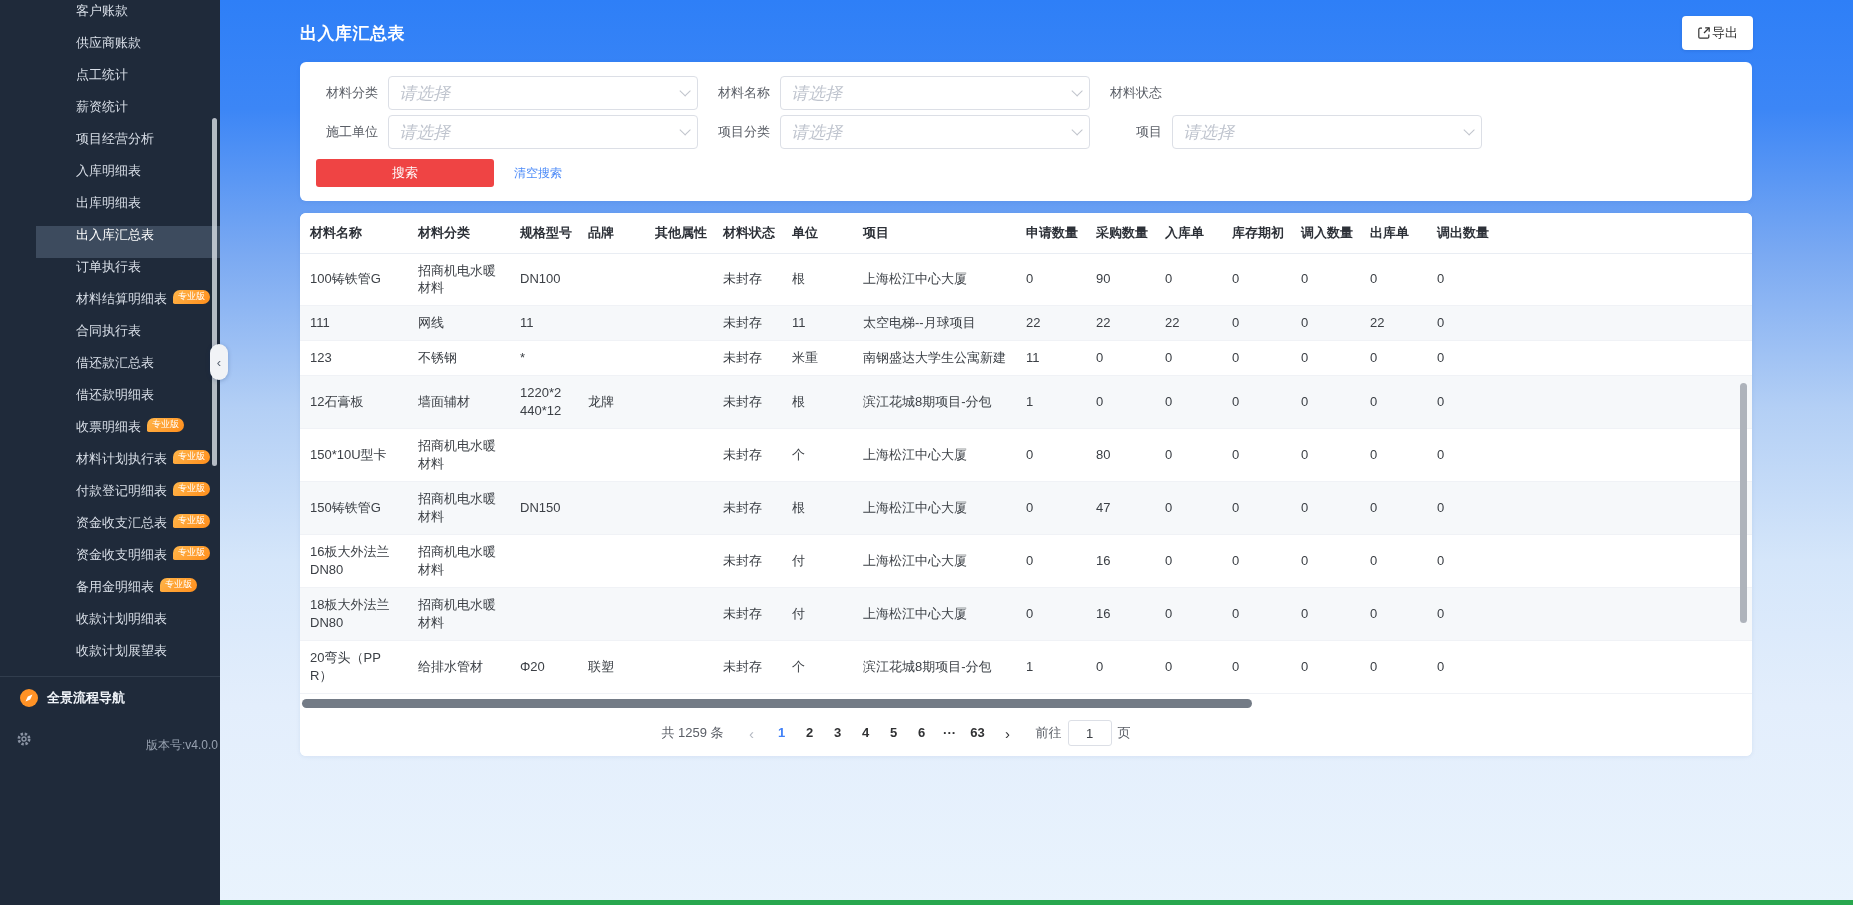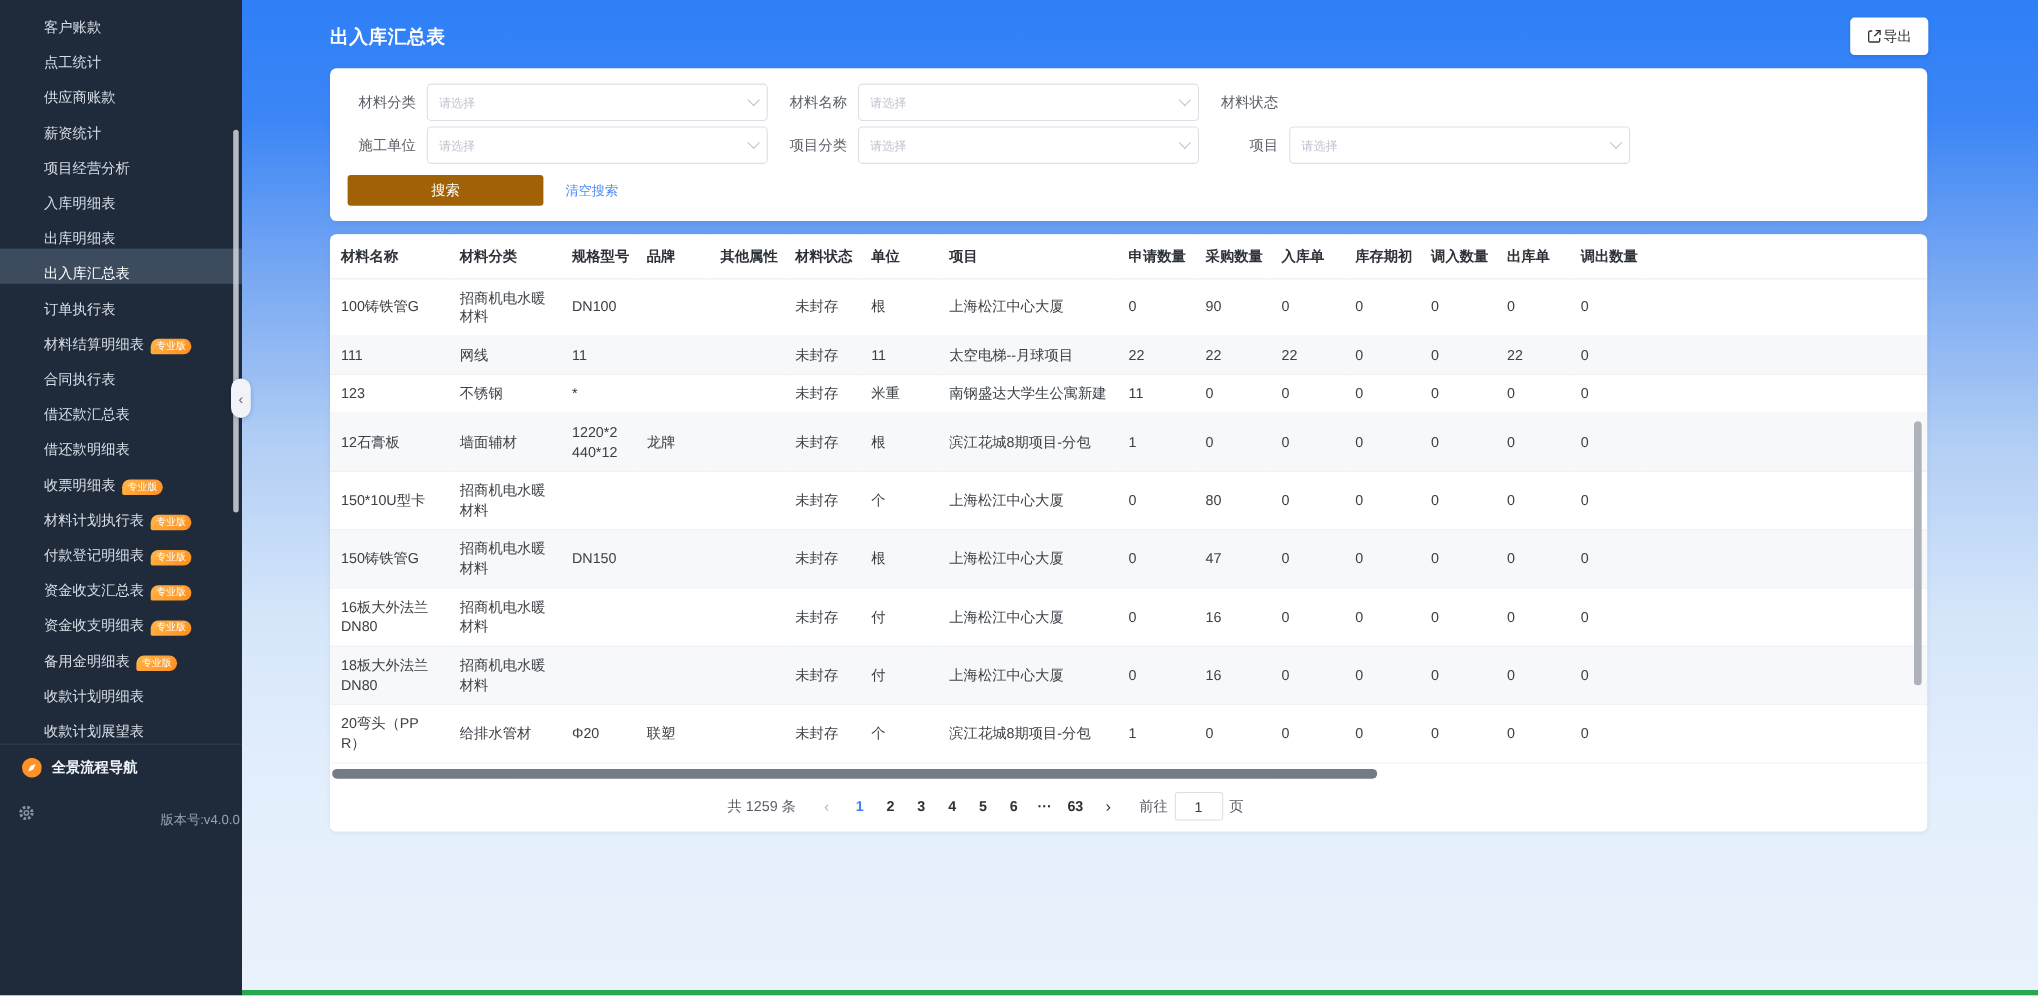--- a/index.html
+++ b/index.html
@@ -2,21 +2,21 @@
 <html><head>
 <meta charset="utf-8">
 <style>
   * { margin:0; padding:0; box-sizing:border-box; }
   html,body { width:1853px; height:905px; overflow:hidden; }
   body { font-family:"Liberation Sans","DejaVu Sans",sans-serif; display:flex; position:relative; background:#e9f3fd; }
 
   
   .sidebar { flex:0 0 220px; width:220px; height:100%; background:#1f2a3a; position:relative; z-index:5; }
   .side-menu { padding-top:2px; height:676px; overflow:hidden; }
-  .side-item { height:32px; padding-left:40px; font-size:13px; color:#d9dfe8; cursor:pointer; white-space:nowrap; display:flex; align-items:flex-end; }
+  .side-item { height:32px; padding-left:40px; font-size:13px; color:#d9dfe8; cursor:pointer; white-space:nowrap; display:flex; align-items:flex-start;margin-left:36px; }
   .side-item.active { background:#3d4b5e; color:#fff; }
   .badge { display:inline-block; margin-left:6px; padding:1px 5px 2px; font-size:9px; color:#fff;
            background:linear-gradient(135deg,#ffb54a,#ff8e1c); border-radius:8px 8px 8px 2px; line-height:1.25; }
   .side-scrollbar { position:absolute; right:3px; top:118px; width:5px; height:348px; background:#cfd5dd; border-radius:3px; opacity:.85; }
   .side-divider { height:1px; background:#313d4d; }
   .side-nav-row { height:42px; display:flex; align-items:center; padding-left:20px; gap:9px; color:#f1f5fa; font-size:13px; font-weight:700; cursor:pointer; }
   .side-version-row { height:40px; display:flex; align-items:center; padding-left:16px; color:#97a1b0; font-size:12px; }
   .side-version-row .vtext { margin-left:114px;margin-top:13px; }
 
   
@@ -30,26 +30,26 @@
   .page-head { display:flex; align-items:center; justify-content:space-between; padding:16px 100px 0 80px; height:50px; }
   .page-title { color:#fff; font-size:17px; font-weight:700; letter-spacing:.5px; }
   .export-btn { background:#fff; border:none; border-radius:4px; height:34px; padding:0 15px; display:flex; align-items:center; gap:1px;
                 font-size:13px; color:#333; cursor:pointer; box-shadow:0 1px 3px rgba(20,60,140,.18); }
 
   .filter-card { margin:12px 101px 0 80px; background:#fff; border-radius:6px; padding:16px 16px 14px; box-shadow:0 1px 4px rgba(30,70,140,.08); }
   .filter-grid { display:grid; grid-template-columns:392px 392px 1fr; row-gap:9px; }
   .f-field { display:flex; align-items:center; height:30px; }
   .f-label { min-width:62px; text-align:right; font-size:13px; color:#5a5e66; margin-right:10px; white-space:nowrap; }
   .f-select { width:310px; height:30px; border:1px solid #dcdfe6; border-radius:4px; background:#fff; display:flex; align-items:center;
-              justify-content:space-between; padding:16px 10px; font-size:11px; color:#bfc4ce; cursor:pointer; }
+              justify-content:space-between; padding:16px 10px; font-size:17px; color:#bfc4ce; cursor:pointer;font-style:italic; }
   .f-select.has-value { color:#5f6470; }
   .chev { width:8px; height:8px; border-right:1.5px solid #c0c4cc; border-bottom:1.5px solid #c0c4cc;
           transform:rotate(45deg) translateY(-3px); flex:0 0 auto; }
   .filter-actions { margin-top:12px; display:flex; align-items:center; }
-  .search-btn { width:178px; height:28px; background:#a16207; color:#fff; font-size:13px; border:none; border-radius:3px; cursor:pointer; }
+  .search-btn { width:178px; height:28px; background:#ef4444; color:#fff; font-size:13px; border:none; border-radius:3px; cursor:pointer; }
   .clear-link { margin-left:20px; font-size:12px; color:#4d8bf8; cursor:pointer; }
 
   .table-card { margin:12px 101px 0 80px; background:#fff; border-radius:6px; height:543px; position:relative;
                 display:flex; flex-direction:column; overflow:hidden; box-shadow:0 1px 4px rgba(30,70,140,.08); }
   .table-scroll { height:497px; overflow:hidden; position:relative; }
   table { width:100%; border-collapse:collapse; table-layout:fixed; }
   th { height:40px; font-size:13px; font-weight:700; color:#2d3138; text-align:left; padding:0 10px; background:#fff;
        border-bottom:1px solid #e9edf3; white-space:nowrap; overflow:hidden; }
   td { font-size:13px; color:#3c4046; padding:8px 10px; line-height:1.38; border-bottom:1px solid #f0f2f6; vertical-align:middle; word-break:break-all; }
   tbody tr:nth-child(even) { background:#f6f8fa; }
@@ -71,24 +71,24 @@
 </style>
 </head>
 <body>
 
 <aside class="sidebar">
   <nav class="side-menu">
       <div class="side-item">
         <span>客户账款</span>
       </div>
       <div class="side-item">
+        <span>供应商账款</span>
+      </div>
+      <div class="side-item">
         <span>点工统计</span>
-      </div>
-      <div class="side-item">
-        <span>供应商账款</span>
       </div>
       <div class="side-item">
         <span>薪资统计</span>
       </div>
       <div class="side-item">
         <span>项目经营分析</span>
       </div>
       <div class="side-item">
         <span>入库明细表</span>
       </div>

